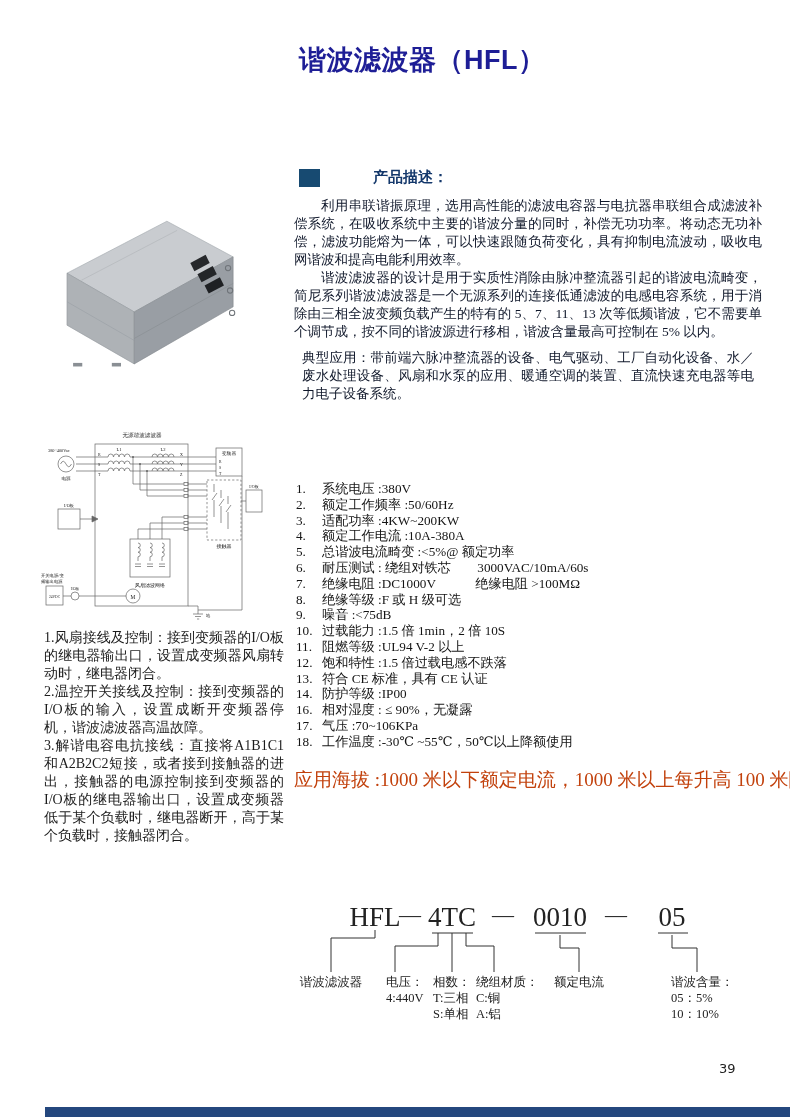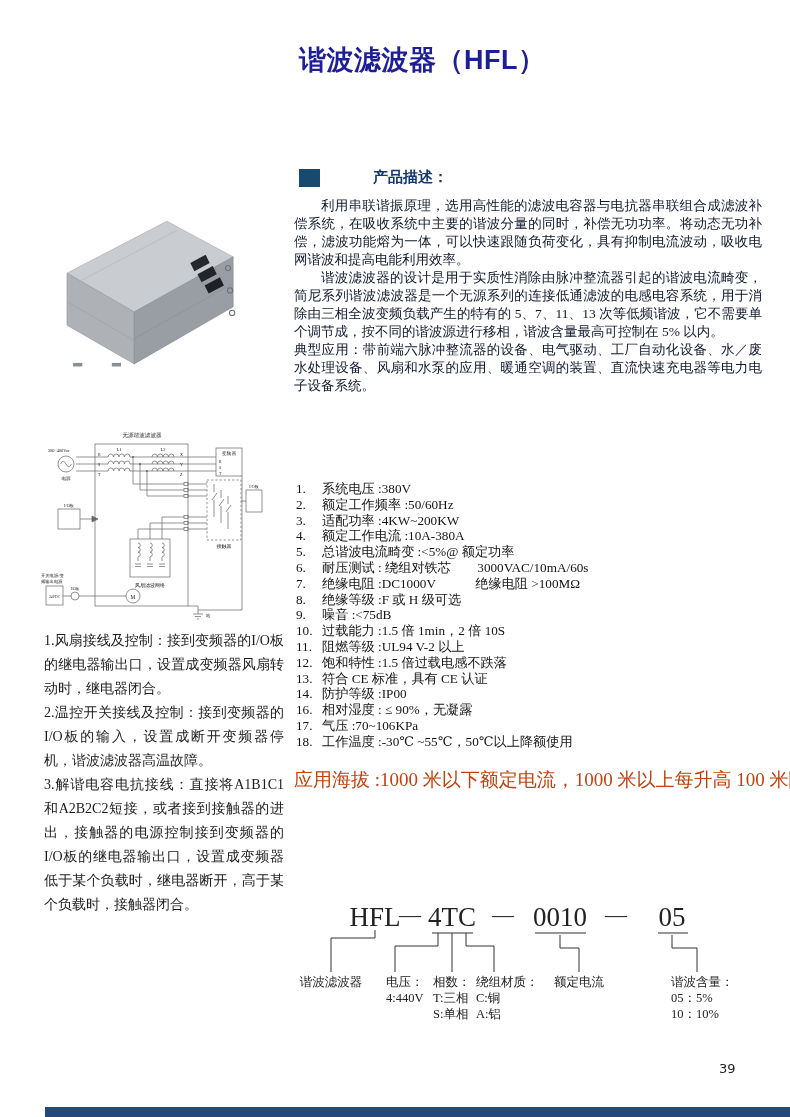--- a/index.html
+++ b/index.html
@@ -20,28 +20,28 @@
   .sec .sq{width:21px;height:18px;background:#174a71;margin-right:13px;flex:0 0 auto;}
   #sec-desc{left:299px;top:168px;gap:40px;}
   #sec-spec{left:299px;top:453px;}
   .body-text{
     position:absolute;left:294px;width:468px;font-size:13.5px;line-height:18px;
     text-align:justify;text-justify:inter-character;color:#0f172a;
   }
   #desc-text{top:197px;}
   #desc-text p{margin:0;text-indent:2em;}
   #typical{top:341px;}
-  #typical p{margin:0;}
+  #typical p{margin:8px;}
   .spec-list{position:absolute;left:296px;top:481px;width:472px;font-size:13.2px;color:#141414;}
   .spec-row{display:flex;line-height:15.8px;white-space:nowrap;}
   .spec-num{margin-right:9px;min-width:17px;}
   .altitude{position:absolute;left:294px;top:767px;font-size:19px;color:#c2410c;white-space:nowrap;}
   .notes{
     position:absolute;left:44px;top:629px;width:240px;
-    font-size:14px;line-height:24px;text-align:justify;text-justify:inter-character;color:#1c1c1c;
+    font-size:14px;line-height:18px;text-align:justify;text-justify:inter-character;color:#1c1c1c;
   }
   .notes p{margin:0;}
   .photo-wrap{position:absolute;left:52px;top:210px;width:190px;height:158px;}
   .wiring-wrap{position:absolute;left:30px;top:424px;width:248px;height:206px;}
   .model-wrap{position:absolute;left:298px;top:888px;width:472px;height:155px;}
   .pagenum{
     position:absolute;left:719px;top:1061px;font-size:13px;color:#222;
     font-family:"DejaVu Sans","Liberation Sans",sans-serif;
   }
   .footer-bar{position:absolute;left:45px;top:1107px;width:745px;height:10px;background:#24477e;}

